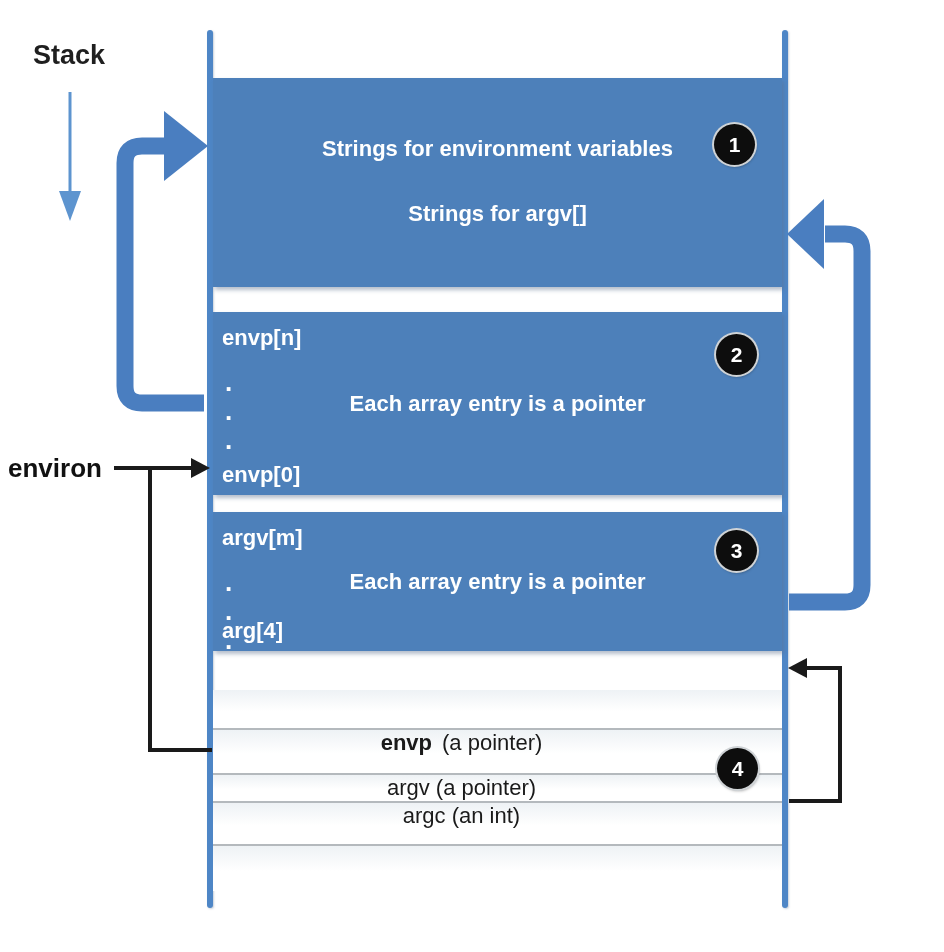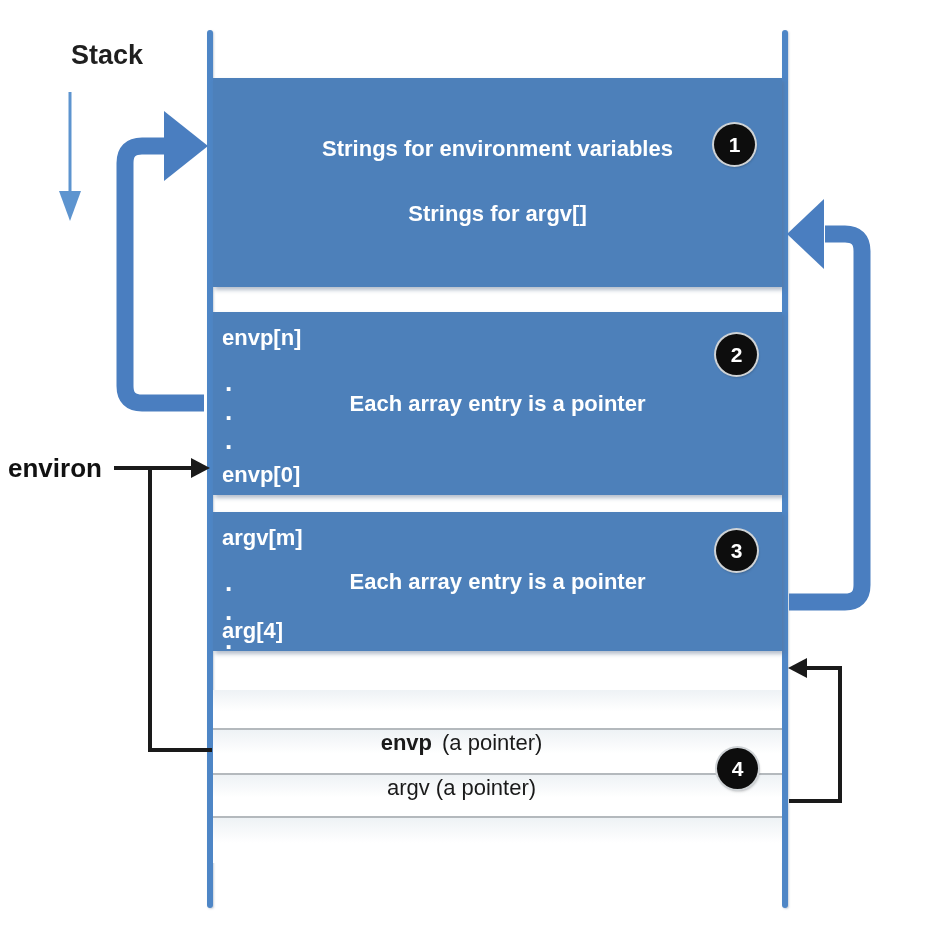--- a/index.html
+++ b/index.html
@@ -43,41 +43,41 @@
   
   .rows { position:absolute; left:213px; top:690px; width:569px; }
   .row {
     display:flex; align-items:flex-start; justify-content:center;
     padding-right:72px; font-size:22px; color:#1a1a1a;
     border-bottom:2px solid #b4b9bd;
     background:linear-gradient(180deg,#eef2f5 0,#ffffff 55%);
   }
   .row.r0 { height:40px; }
   .row.r1 { height:45px; }
-  .row.r2 { height:43px; }
+  .row.r2 { height:28px; }
   .row.r3 { height:43px; }
   .row.r4 { height:45px; border-bottom:none; }
   .row .bold { font-weight:bold; }
   .row .rest { margin-left:10px; }
 
   
   .badge {
     position:absolute; width:41px; height:41px; border-radius:50%;
     background:#0d0d0d; color:#ffffff; display:flex; align-items:center;
     justify-content:center; font-size:21px; font-weight:bold;
     box-shadow:0 0 0 2px #cfd3d6, 1px 2px 3px rgba(0,0,0,.35);
   }
   #badge1 { left:714px; top:124px; }
   #badge2 { left:716px; top:334px; }
   #badge3 { left:716px; top:530px; }
   #badge4 { left:717px; top:748px; }
 
   
   .stack-label {
-    position:absolute; left:33px; top:40px; font-size:27px; font-weight:bold; color:#1f1f1f;margin-left:38px;
+    position:absolute; left:33px; top:40px; font-size:27px; font-weight:bold; color:#1f1f1f;
   }
   .environ-label {
     position:absolute; left:8px; top:453px; font-size:26px; font-weight:bold; color:#111111;
   }
 
   .overlay { position:absolute; left:0; top:0; pointer-events:none; }
 </style>
 </head>
 <body>
 
@@ -118,20 +118,21 @@
     <div class="center-text">Each array entry is a pointer</div>
   </div>
 
   <div class="rows">
     <div class="row r0"></div>
     <div class="row r1">
       <span class="bold">envp</span>
       <span class="rest">(a pointer)</span>
     </div>
     <div class="row r2">argv (a pointer)</div>
+    <div class="row r3">argc (an int)</div>
     <div class="row r4"></div>
   </div>
 
   <svg class="overlay" width="944" height="952" viewBox="0 0 944 952">
 
     <g>
       <path d="M 70 92 V 192" stroke="#5d94cf" stroke-width="3" fill="none"></path>
       <polygon points="59,191 81,191 70,221" fill="#5d94cf"></polygon>
     </g>
 

